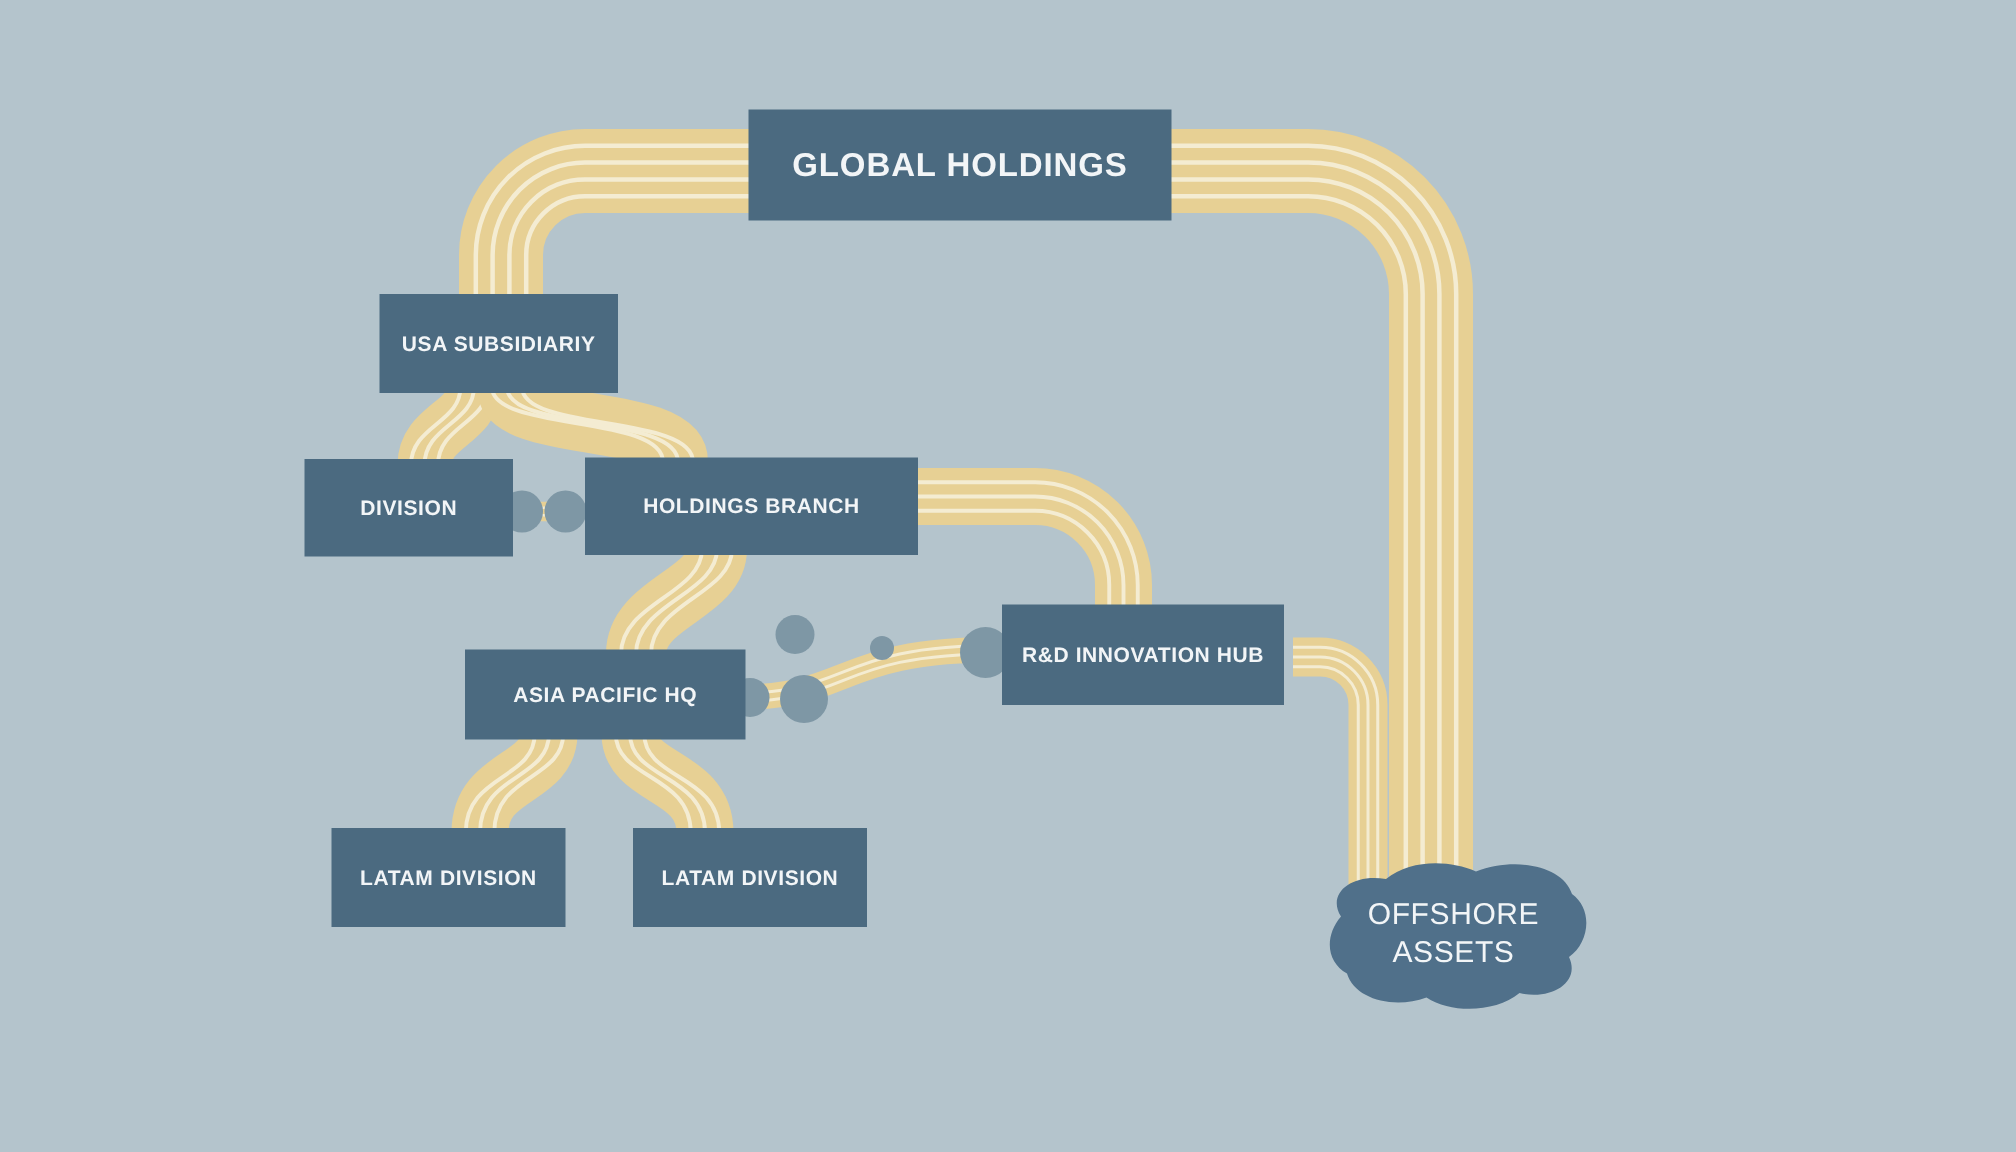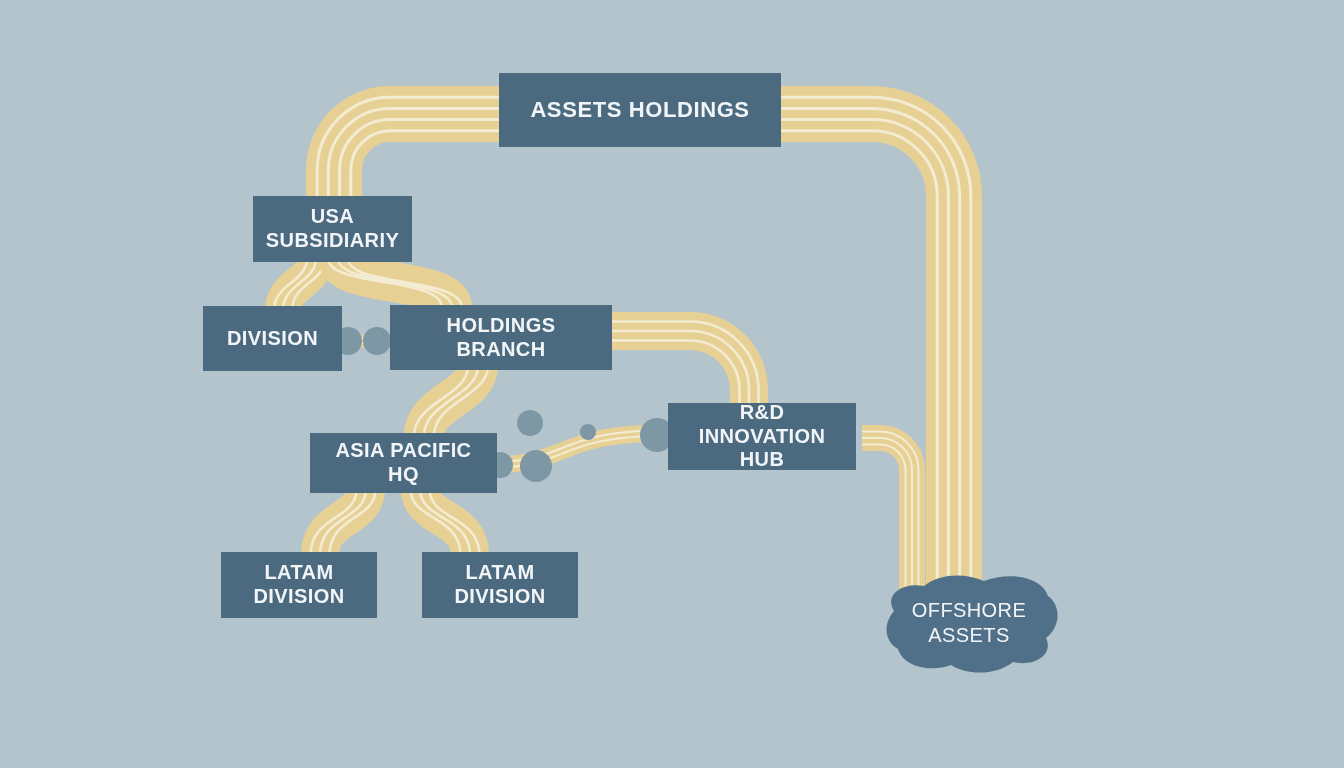--- a/index.html
+++ b/index.html
@@ -18,21 +18,21 @@
     font-family:"Liberation Sans", sans-serif;
   }
   .layer{position:absolute;left:0;top:0;width:1344px;height:768px;}
   .rb{fill:none;stroke:var(--c-ribbon);}
   .st{fill:none;stroke:var(--c-stripe);}
   .dot{fill:var(--c-dot);}
   .blob{fill:var(--c-blob);}
   .node{
     position:absolute;background:var(--c-box);color:var(--c-text);
     display:flex;align-items:center;justify-content:center;text-align:center;
-    font-weight:bold;font-size:20px;line-height:1.18;letter-spacing:.4px;
+    font-weight:bold;font-size:14px;line-height:1.18;letter-spacing:.4px;
     padding:0 10px;box-sizing:border-box;
   }
   .node--lg{font-size:22px;letter-spacing:.6px;}
   .blob-label{
     position:absolute;left:896px;top:598px;width:146px;
     color:var(--c-text);font-weight:normal;font-size:20px;line-height:1.25;
     letter-spacing:.4px;text-align:center;
   }
 </style>
 </head>
@@ -126,21 +126,21 @@
       <circle class="dot" cx="377" cy="341" r="14"></circle>
       <circle class="dot" cx="530" cy="423" r="13"></circle>
       <circle class="dot" cx="588" cy="432" r="8"></circle>
       <circle class="dot" cx="500" cy="465" r="13"></circle>
       <circle class="dot" cx="536" cy="466" r="16"></circle>
       <circle class="dot" cx="657" cy="435" r="17"></circle>
     </g>
   </svg>
 
   <div class="node node--lg" style="left:499px;top:73px;width:282px;height:74px;">
-    <span>ASSETS HOLDINGS</span>
+    <span>GLOBAL HOLDINGS</span>
   </div>
 
   <div class="node" style="left:253px;top:196px;width:159px;height:66px;">
     <span>USA SUBSIDIARIY</span>
   </div>
 
   <div class="node" style="left:203px;top:306px;width:139px;height:65px;">
     <span>DIVISION</span>
   </div>
 

